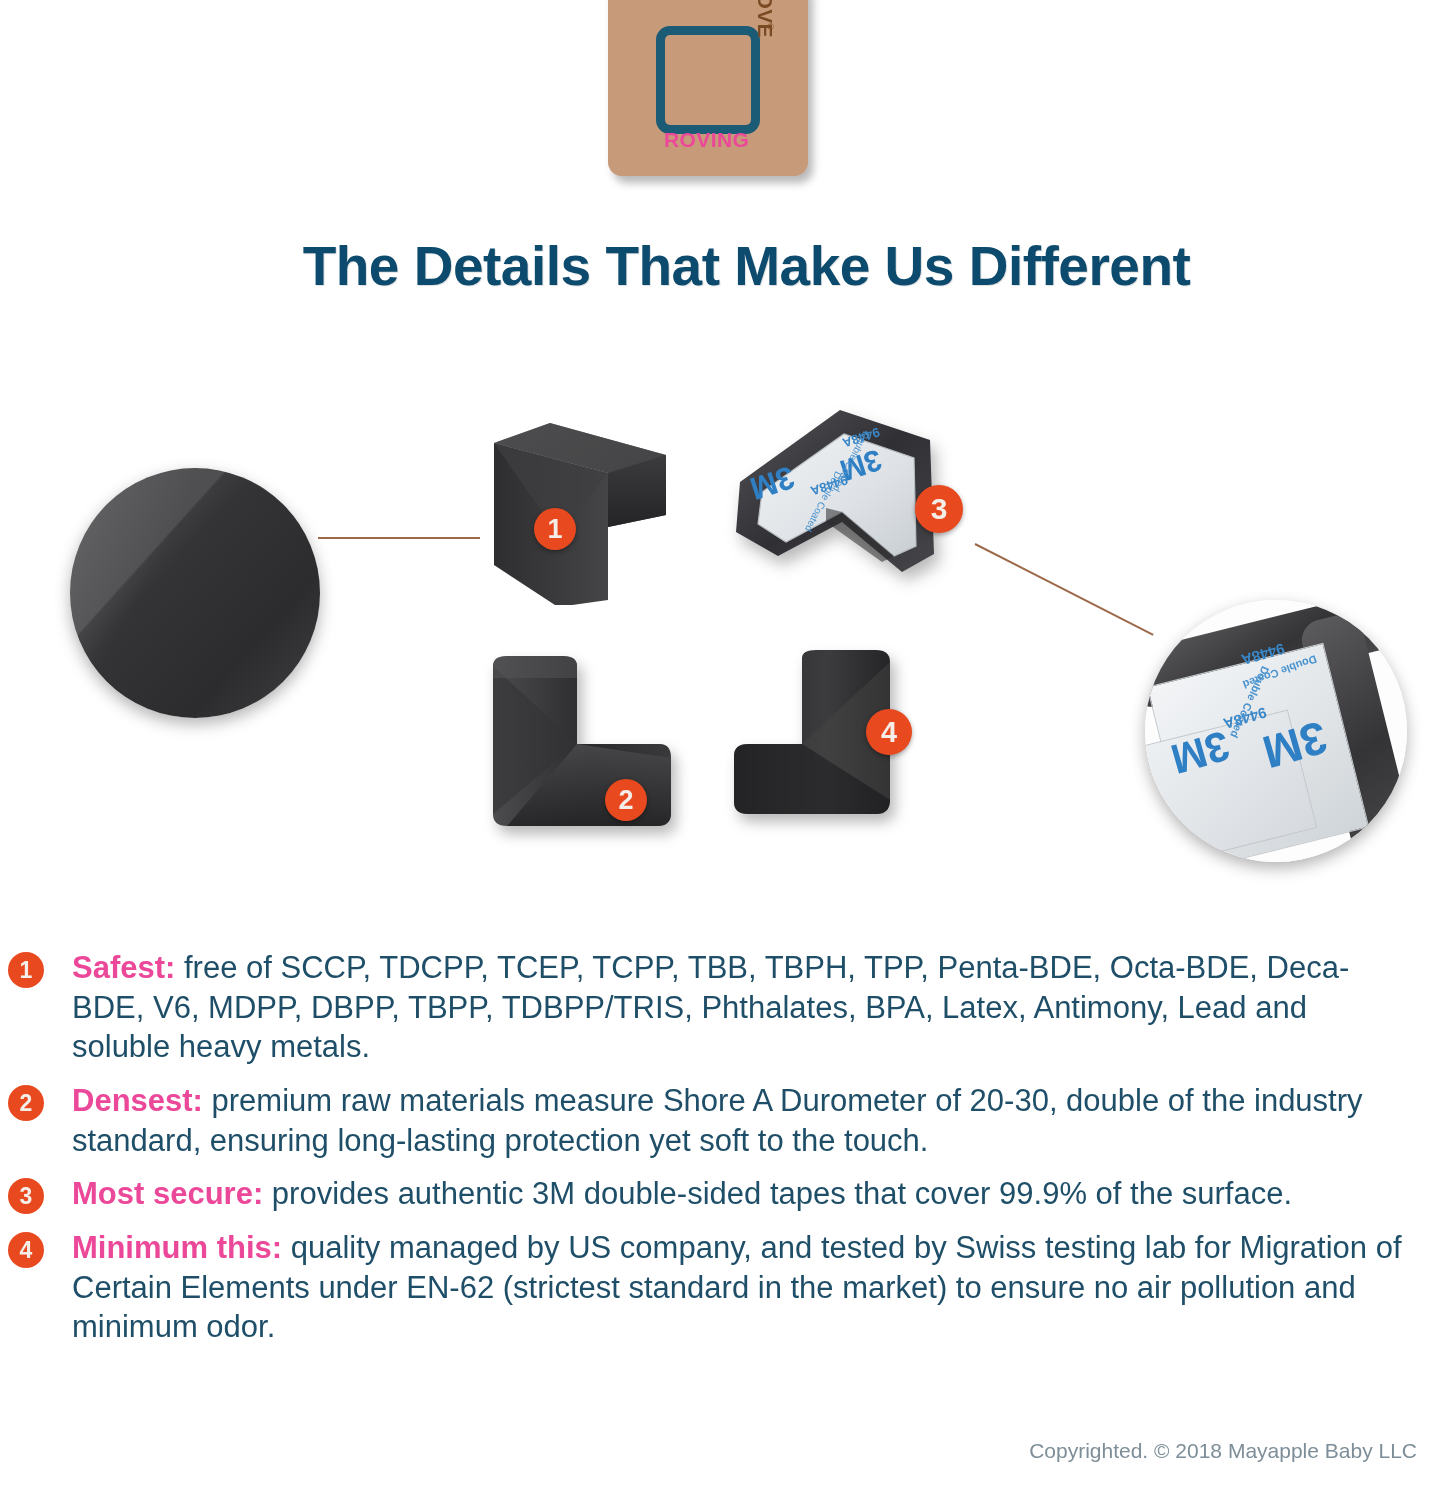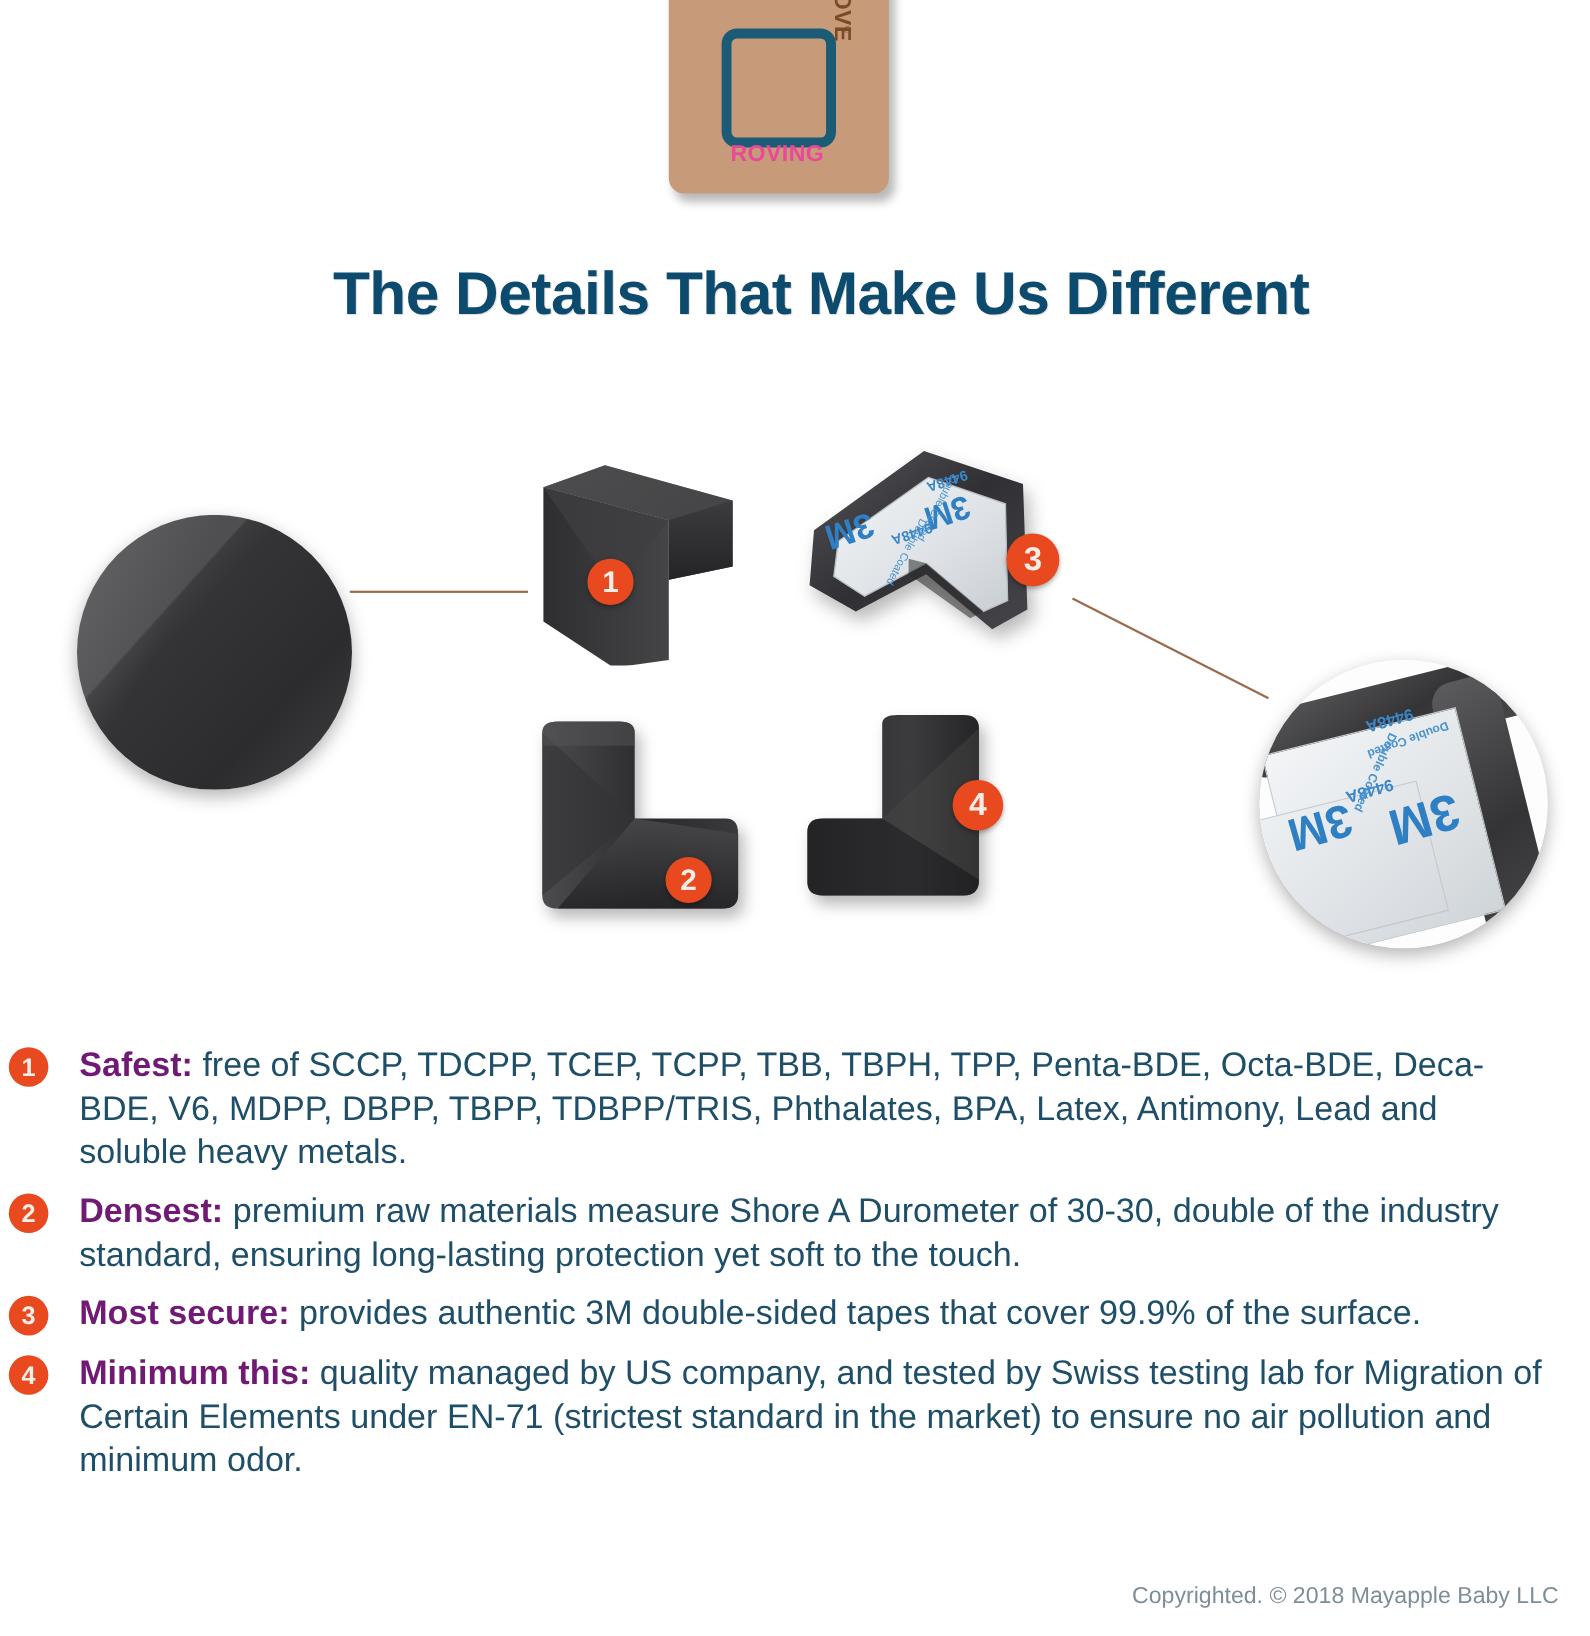--- a/index.html
+++ b/index.html
@@ -209,21 +209,21 @@
     justify-content: center;
     line-height: 1;
   }
   .btext {
     font-size: 31px;
     line-height: 1.28;
     color: #1f4f68;
   }
   .btext .lead {
     font-weight: bold;
-    color: #701a75;
+    color: #ec4899;
   }
 
   
   .footer {
     position: absolute;
     right: 28px;
     bottom: 22px;
     text-align: right;
     color: #7d8e98;
     font-size: 21px;
@@ -367,30 +367,30 @@
 
 <div class="bullets">
 
   <div class="bullet">
     <div class="bnum">1</div>
     <div class="btext"><span class="lead">Safest:</span><span> free of SCCP, TDCPP, TCEP, TCPP, TBB, TBPH, TPP, Penta-BDE, Octa-BDE, Deca-BDE, V6, MDPP, DBPP, TBPP, TDBPP/TRIS, Phthalates, BPA, Latex, Antimony, Lead and soluble heavy metals.</span></div>
   </div>
 
   <div class="bullet">
     <div class="bnum">2</div>
-    <div class="btext"><span class="lead">Densest:</span><span> premium raw materials measure Shore A Durometer of 30-30, double of the industry standard, ensuring long-lasting protection yet soft to the touch.</span></div>
+    <div class="btext"><span class="lead">Densest:</span><span> premium raw materials measure Shore A Durometer of 20-30, double of the industry standard, ensuring long-lasting protection yet soft to the touch.</span></div>
   </div>
 
   <div class="bullet">
     <div class="bnum">3</div>
     <div class="btext"><span class="lead">Most secure:</span><span> provides authentic 3M double-sided tapes that cover 99.9% of the surface.</span></div>
   </div>
 
   <div class="bullet">
     <div class="bnum">4</div>
-    <div class="btext"><span class="lead">Minimum this:</span><span> quality managed by US company, and tested by Swiss testing lab for Migration of Certain Elements under EN-71 (strictest standard in the market) to ensure no air pollution and minimum odor.</span></div>
+    <div class="btext"><span class="lead">Minimum this:</span><span> quality managed by US company, and tested by Swiss testing lab for Migration of Certain Elements under EN-62 (strictest standard in the market) to ensure no air pollution and minimum odor.</span></div>
   </div>
 
 </div>
 
 <div class="footer">
   <div>Copyrighted. © 2018 Mayapple Baby LLC</div>
 </div>
 
 </body></html>

